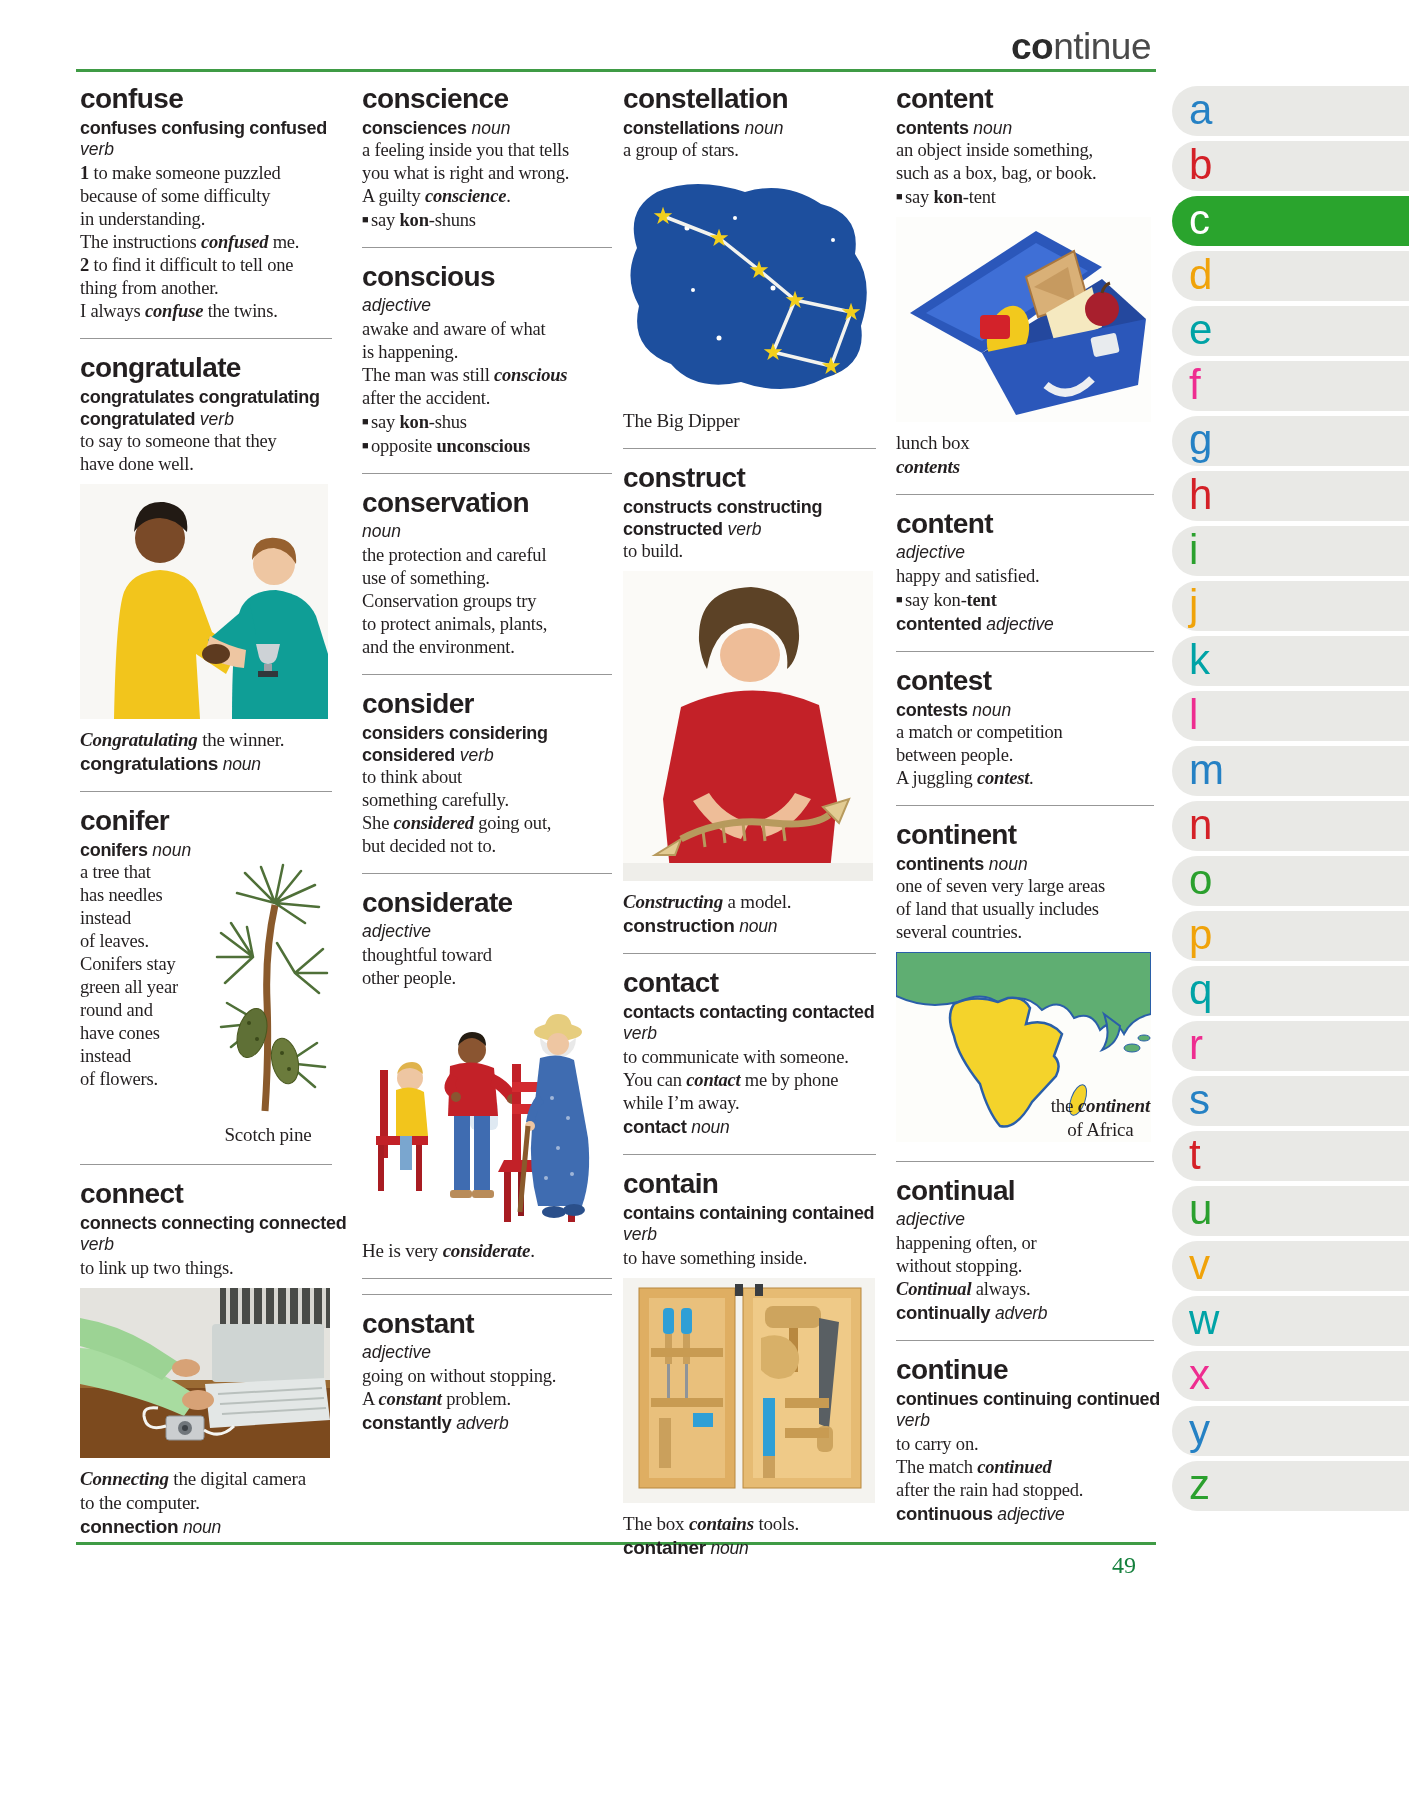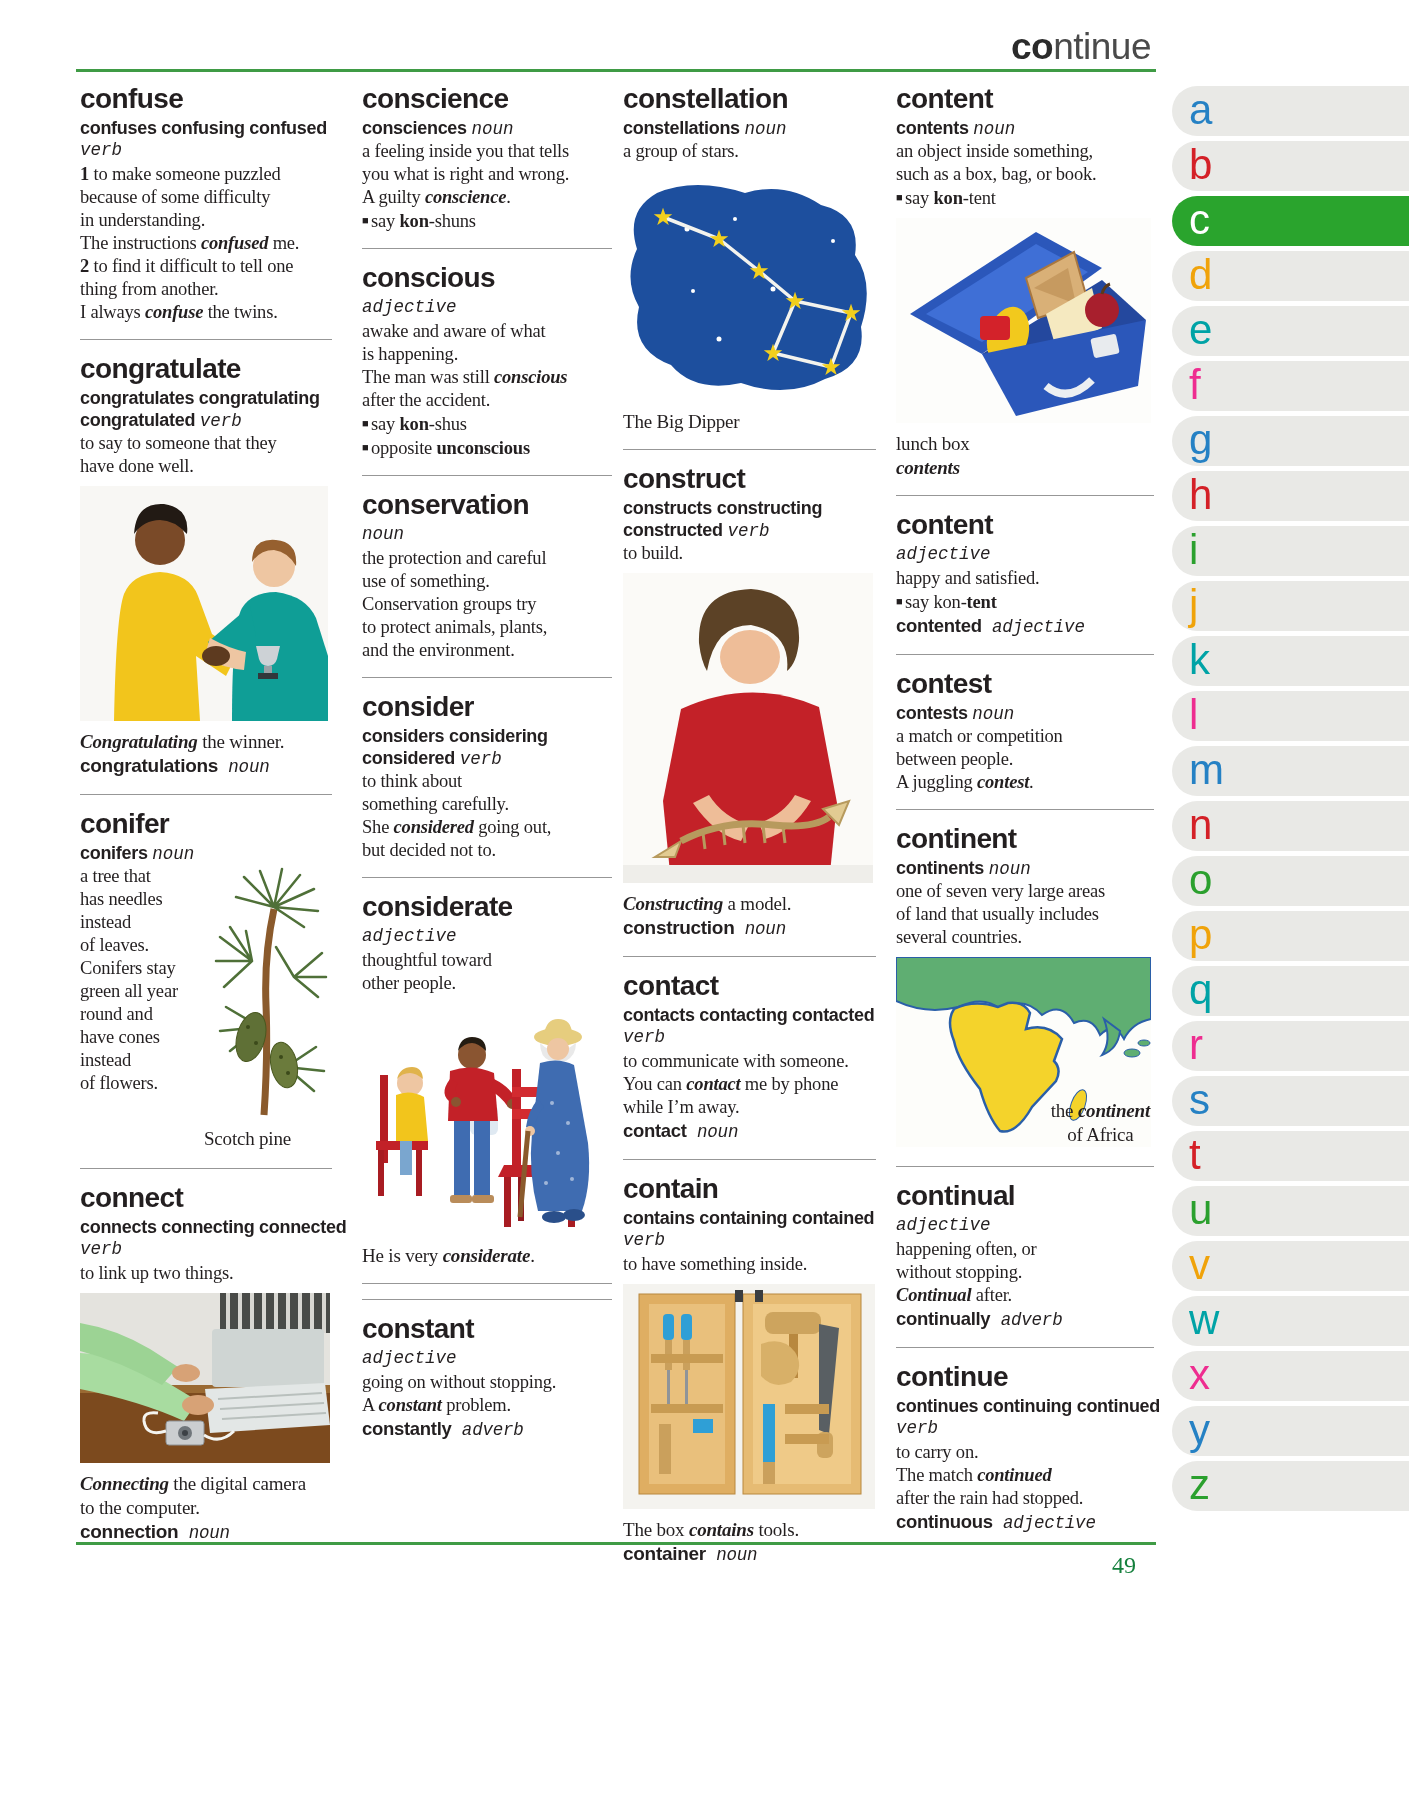--- a/index.html
+++ b/index.html
@@ -23,24 +23,24 @@
       letter-spacing:-0.6px;line-height:30px;margin-bottom:3px;color:#231f20;white-space:nowrap}
   .forms-line{font-size:18px;line-height:22px;white-space:nowrap}
   .pos-line{font-size:18px;line-height:21px;margin-bottom:2px}
   .body-line{font-size:18.5px;line-height:23px;letter-spacing:-0.2px;white-space:nowrap}
   .caption-line{font-size:19px;line-height:24px;letter-spacing:-0.2px;white-space:nowrap}
   .seg-r{}
   .seg-b{font-weight:700}
   .seg-i{}
   .seg-bi{font-style:italic;font-weight:700}
   .seg-bs{font-family:"Liberation Sans",sans-serif;font-weight:700;letter-spacing:-0.3px}
-  .seg-is{font-family:Liberation Mono, monospace;font-style:italic;font-size:17.5px}
+  .seg-is{font-family:Liberation Sans, sans-serif;font-style:italic;font-size:17.5px}
   .seg-sq{font-size:11px;vertical-align:3px}
   .img-wrap{margin:8px 0 5px;position:relative}
-  .float-right{float:right;width:128px;margin:0 0 2px 2px}
+  .float-right{float:right;width:128px;text-align:center;margin:0 0 2px 2px}
   .overlay-cap{position:absolute;right:4px;bottom:4px;text-align:center;background:rgba(253,253,250,0.0)}
   #alphabet-tabs{position:absolute;top:86px;right:0;width:237px}
   .tab{height:50px;border-radius:26px 0 0 26px;background:#e9e9e6;margin-bottom:5px;
        font-family:"Liberation Sans",sans-serif;font-size:42px;line-height:48px;padding-left:17px}
   .tab.active{background:#2aa42d}
 </style>
 </head>
 <body>
 
 <div class="guide"><span class="gb">co</span><span>ntinue</span></div>
@@ -457,21 +457,21 @@
           <div class="caption-line"><span class="seg-i">the </span><span class="seg-bi">continent</span></div>
           <div class="caption-line"><span class="seg-i">of Africa</span></div>
         </div></div>
     </div>
     <div class="sep"></div>
     <div class="entry">
       <div class="hw">continual</div>
       <div class="pos-line"><span class="seg-is">adjective</span></div>
       <div class="body-line"><span class="seg-r">happening often, or</span></div>
       <div class="body-line"><span class="seg-r">without stopping.</span></div>
-      <div class="body-line"><span class="seg-bi">Continual</span><span class="seg-i"> after.</span></div>
+      <div class="body-line"><span class="seg-bi">Continual</span><span class="seg-i"> always.</span></div>
       <div class="body-line"><span class="seg-bs">continually</span><span class="seg-is"> adverb</span></div>
     </div>
     <div class="sep"></div>
     <div class="entry">
       <div class="hw">continue</div>
       <div class="forms-line"><span class="seg-bs">continues continuing continued</span></div>
       <div class="pos-line"><span class="seg-is">verb</span></div>
       <div class="body-line"><span class="seg-r">to carry on.</span></div>
       <div class="body-line"><span class="seg-i">The match </span><span class="seg-bi">continued</span></div>
       <div class="body-line"><span class="seg-i">after the rain had stopped.</span></div>

